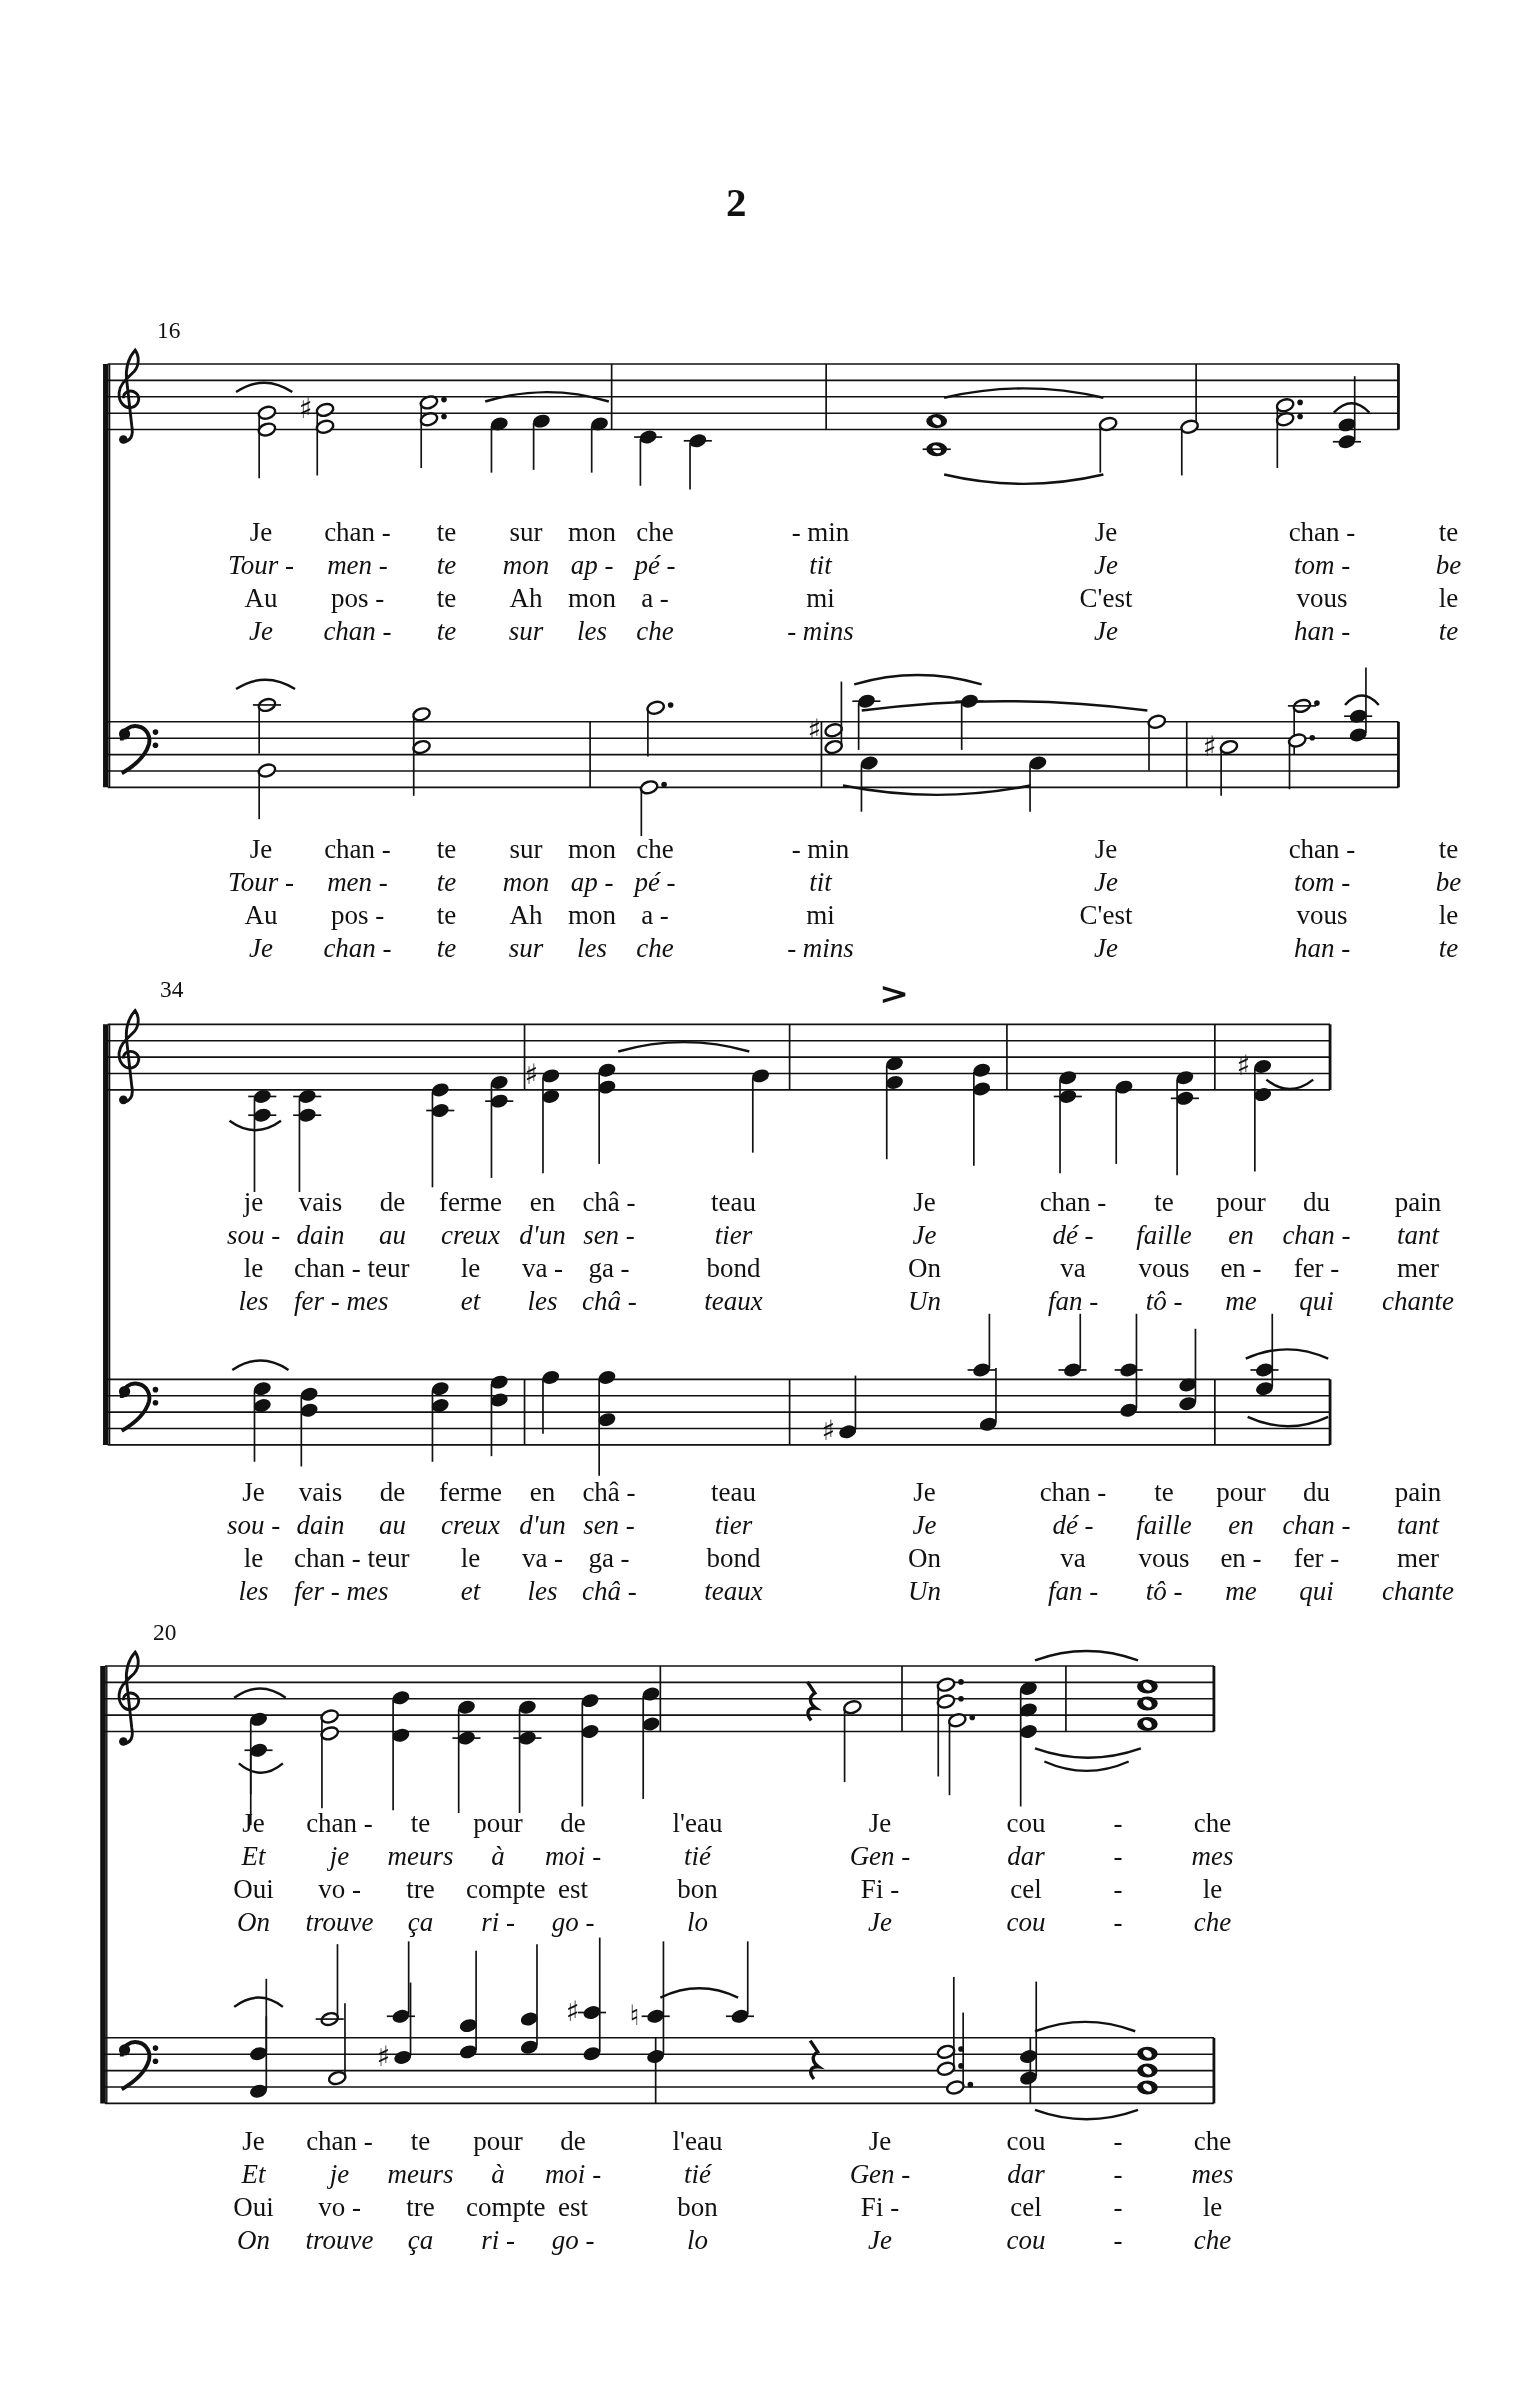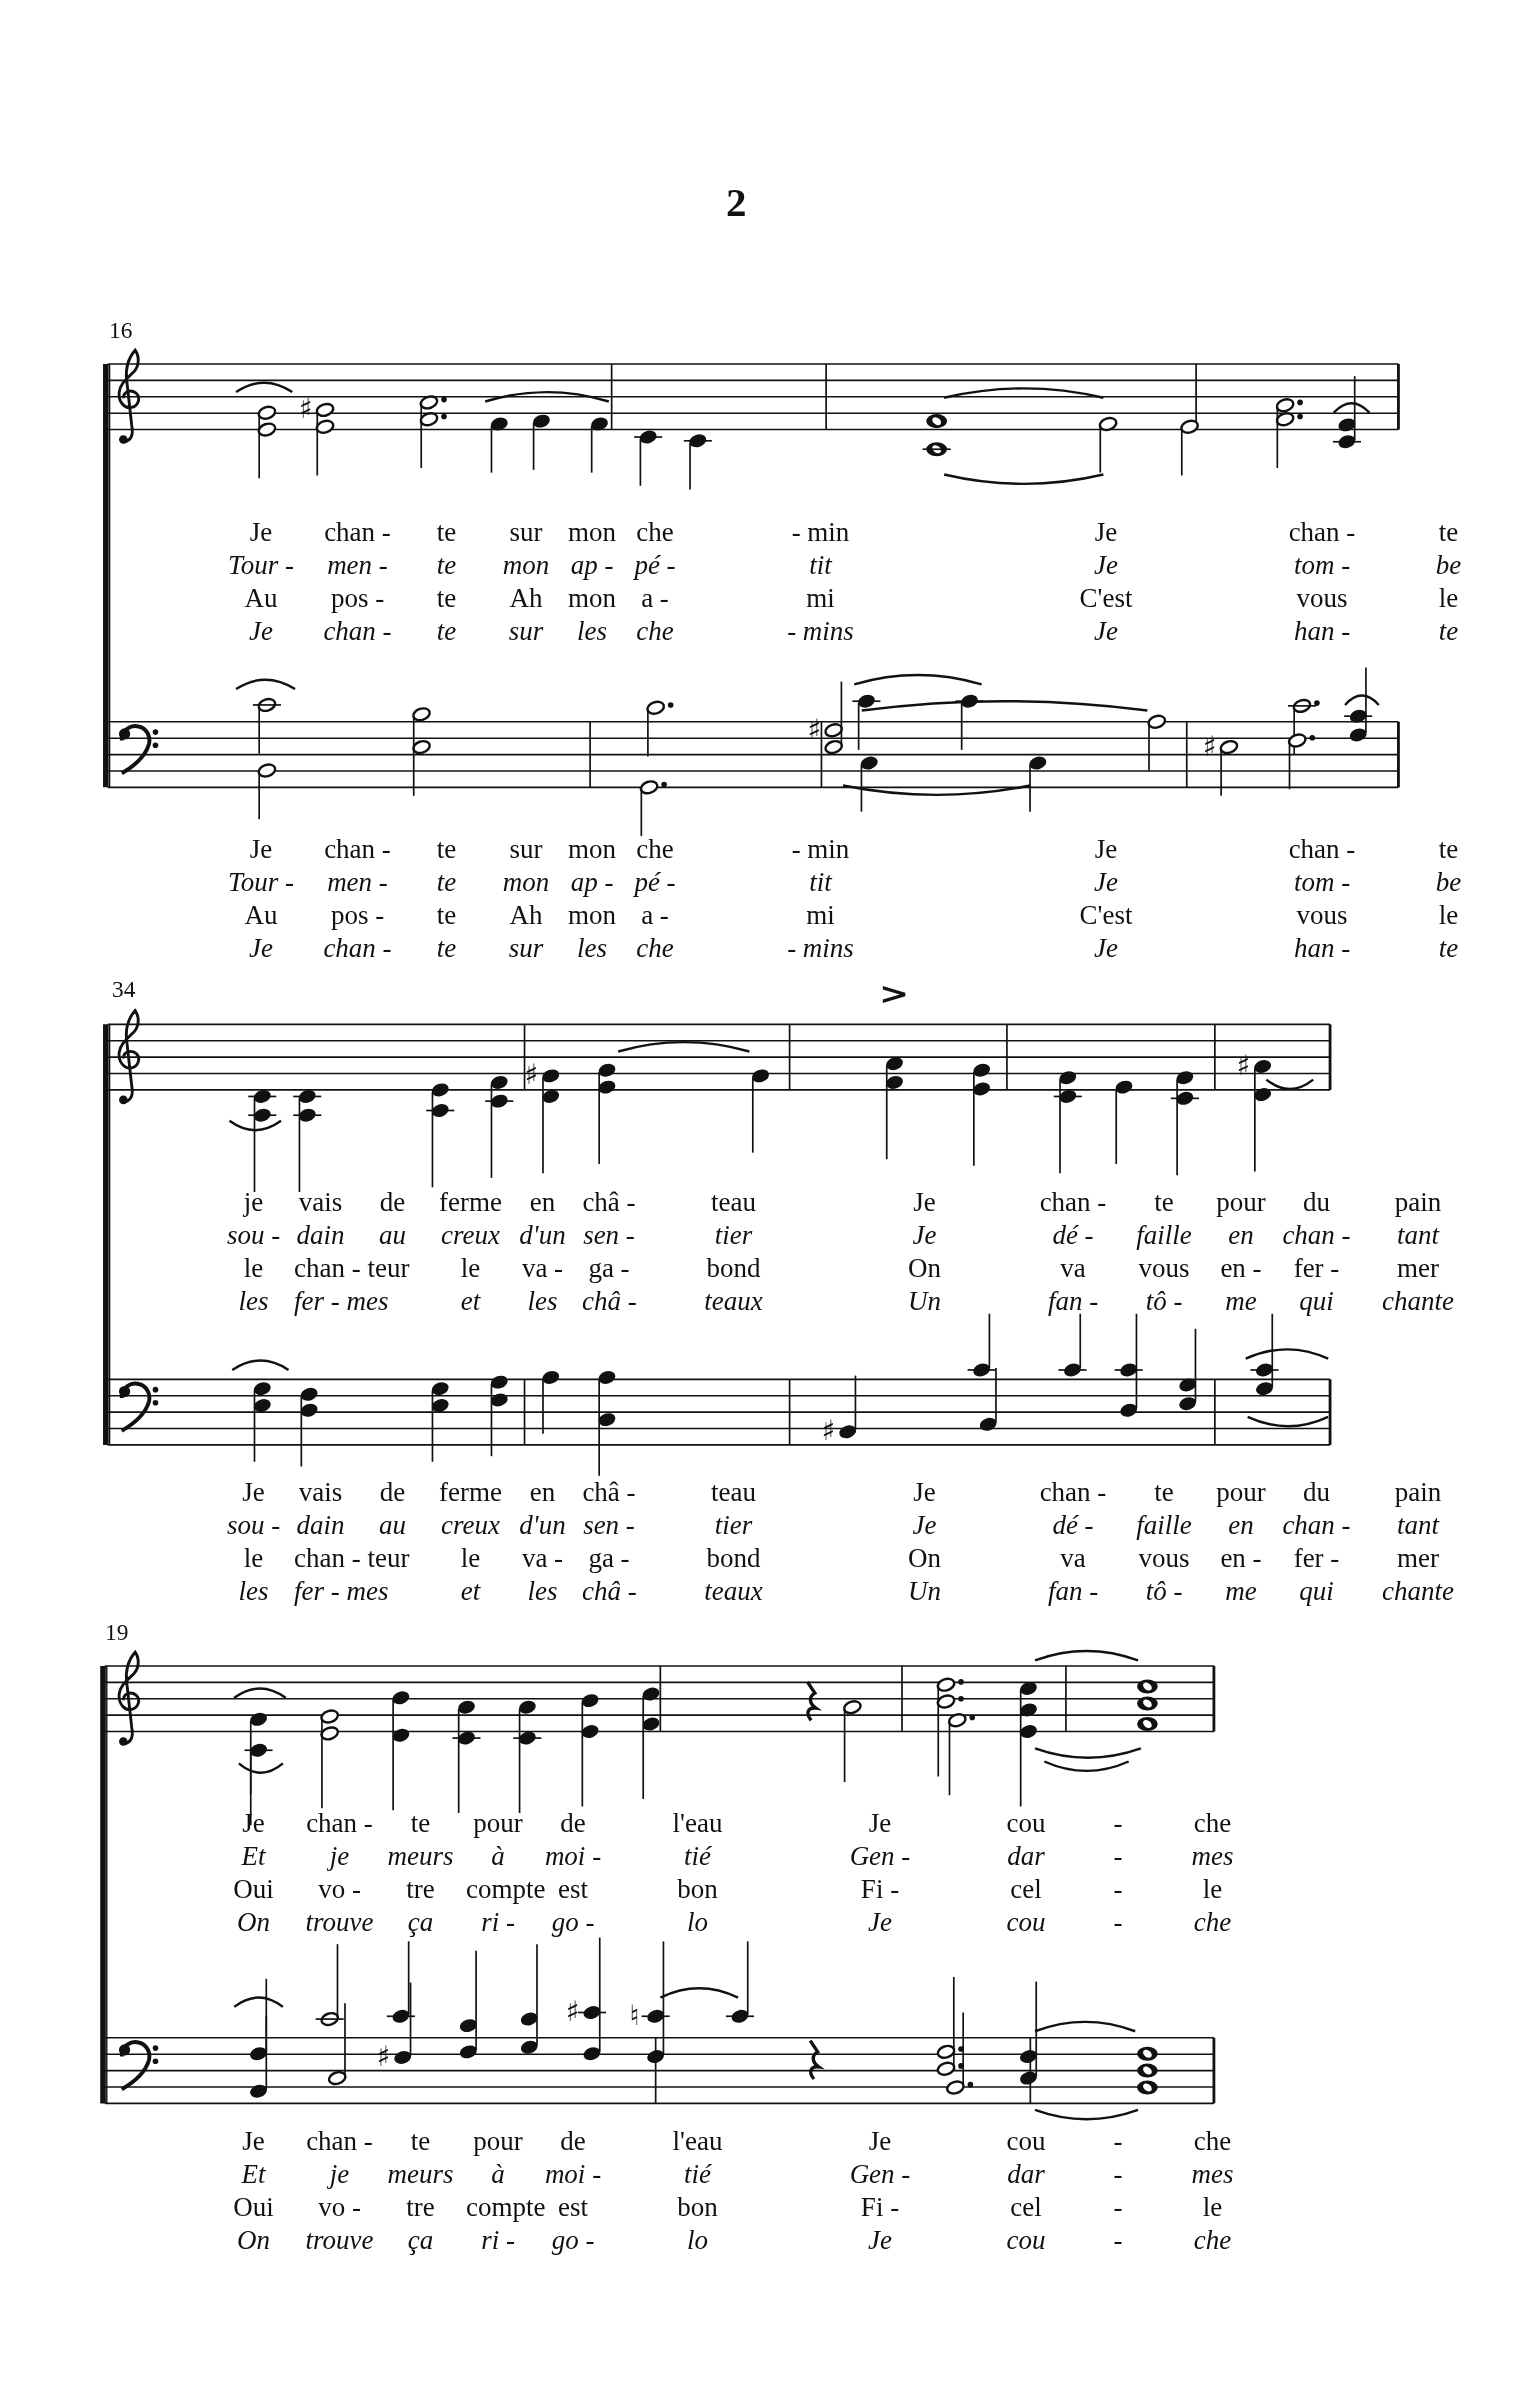--- a/index.html
+++ b/index.html
@@ -1,20 +1,20 @@
 <!DOCTYPE html>
 <html style="font-size:15px"><head>
 <meta charset="utf-8">
 <style>
   html,body{margin:0;padding:0;background:#e8e8e8;}
   #page{position:relative;width:1538px;height:2399px;background:#ffffff;overflow:hidden;
         font-family:"Liberation Serif", serif;color:#111;}
   #notation{position:absolute;left:0;top:0;width:1538px;height:2399px;}
   .pagenum{position:absolute;font-size:41px;font-weight:bold;letter-spacing:0.9px;}
-  .measnum{position:absolute;font-size:23.4px;font-family:"Liberation Serif",serif;}
+  .measnum{position:absolute;font-size:23.4px;font-family:"Liberation Serif",serif;margin-left:48px;}
   .accent{position:absolute;font-size:36px;font-weight:bold;font-family:"DejaVu Sans",sans-serif;transform:scaleY(.85);}
   .lyrics{position:absolute;}
   .lyr-row{display:grid;align-items:baseline;gap:12px;}
   .lyr-row .cell{text-align:center;white-space:nowrap;font-size:27px;line-height:33px;}
   .lyr-row.ita .cell{font-style:italic;}
 </style>
 </head>
 <body>
 
 <div id="page">
@@ -394,21 +394,21 @@
       <line x1="113" y1="1093" x2="113" y2="1542" stroke="#111" stroke-width="6"></line>
       <line x1="117" y1="1093" x2="117" y2="1542" stroke="#111" stroke-width="1.5"></line>
       <line x1="110" y1="1778" x2="110" y2="2245" stroke="#111" stroke-width="6"></line>
       <line x1="114" y1="1778" x2="114" y2="2245" stroke="#111" stroke-width="1.5"></line>
     </svg>
 
   <div class="pagenum" style="left:726px;top:178px;">2</div>
 
   <div class="measnum" style="left:109px;top:317px;">16</div>
   <div class="measnum" style="left:112px;top:976px;">34</div>
-  <div class="measnum" style="left:105px;top:1619px;">19</div>
+  <div class="measnum" style="left:105px;top:1619px;">20</div>
 
   <div class="accent" style="left:879px;top:973px;">&gt;</div>
 
   <div class="lyrics" style="left: 215px; top: 516px; width: 1182px;">
       <div class="lyr-row" style="grid-template-columns: 92px 77px 77px 58px 50px 52px 255px 292px 116px 113px;">
         <div class="cell">Je</div>
         <div class="cell">chan -</div>
         <div class="cell">te</div>
         <div class="cell">sur</div>
         <div class="cell">mon</div>

